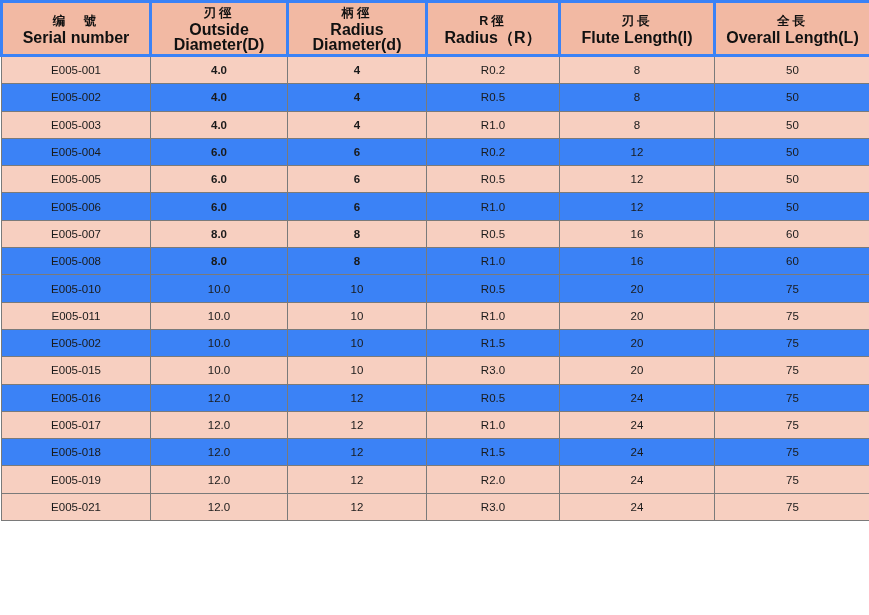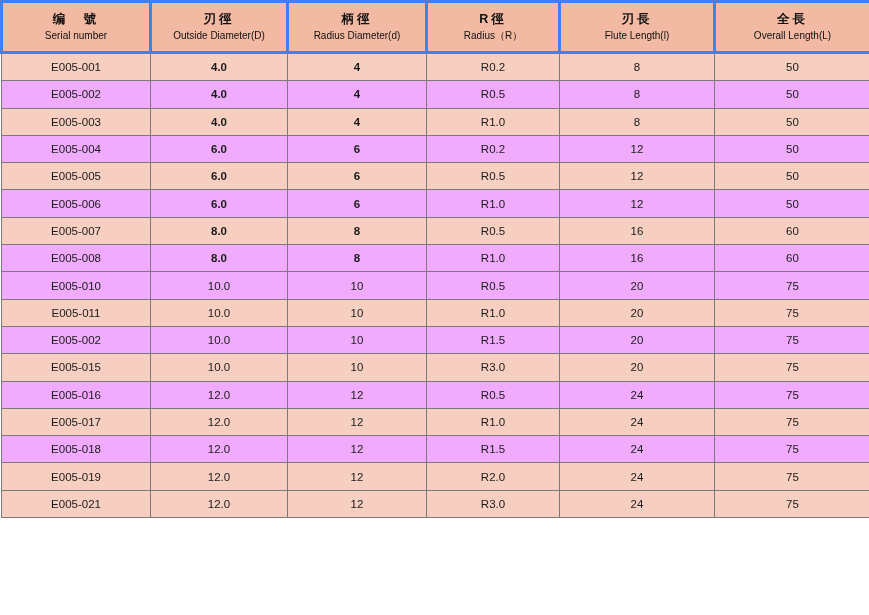--- a/index.html
+++ b/index.html
@@ -38,40 +38,40 @@
   thead th .cn {
     display: block;
     font-size: 12.5px;
     font-weight: bold;
     letter-spacing: 3px;
     line-height: 17px;
     color: #111;
   }
   thead th .en {
     display: block;
-    font-size: 10px;
-    font-weight: normal;
+    font-size: 16px;
+    font-weight: bold;
     line-height: 15px;
     color: #111;
   }
   tbody td {
     border: 1px solid #7a7a7a;
     height: 26.3px;
     text-align: center;
     vertical-align: middle;
     font-size: 11.5px;
     color: #1a1a1a;
     padding: 0;
     white-space: nowrap;
   }
   tbody tr.odd td {
     background: #f7cfc0;
   }
   tbody tr.even td {
-    background: #f0abfc;
+    background: #3b82f6;
   }
   tbody td.bold {
     font-weight: bold;
   }
 </style>
 </head>
 <body>
 
 <table class="spec-table">
   <colgroup>

